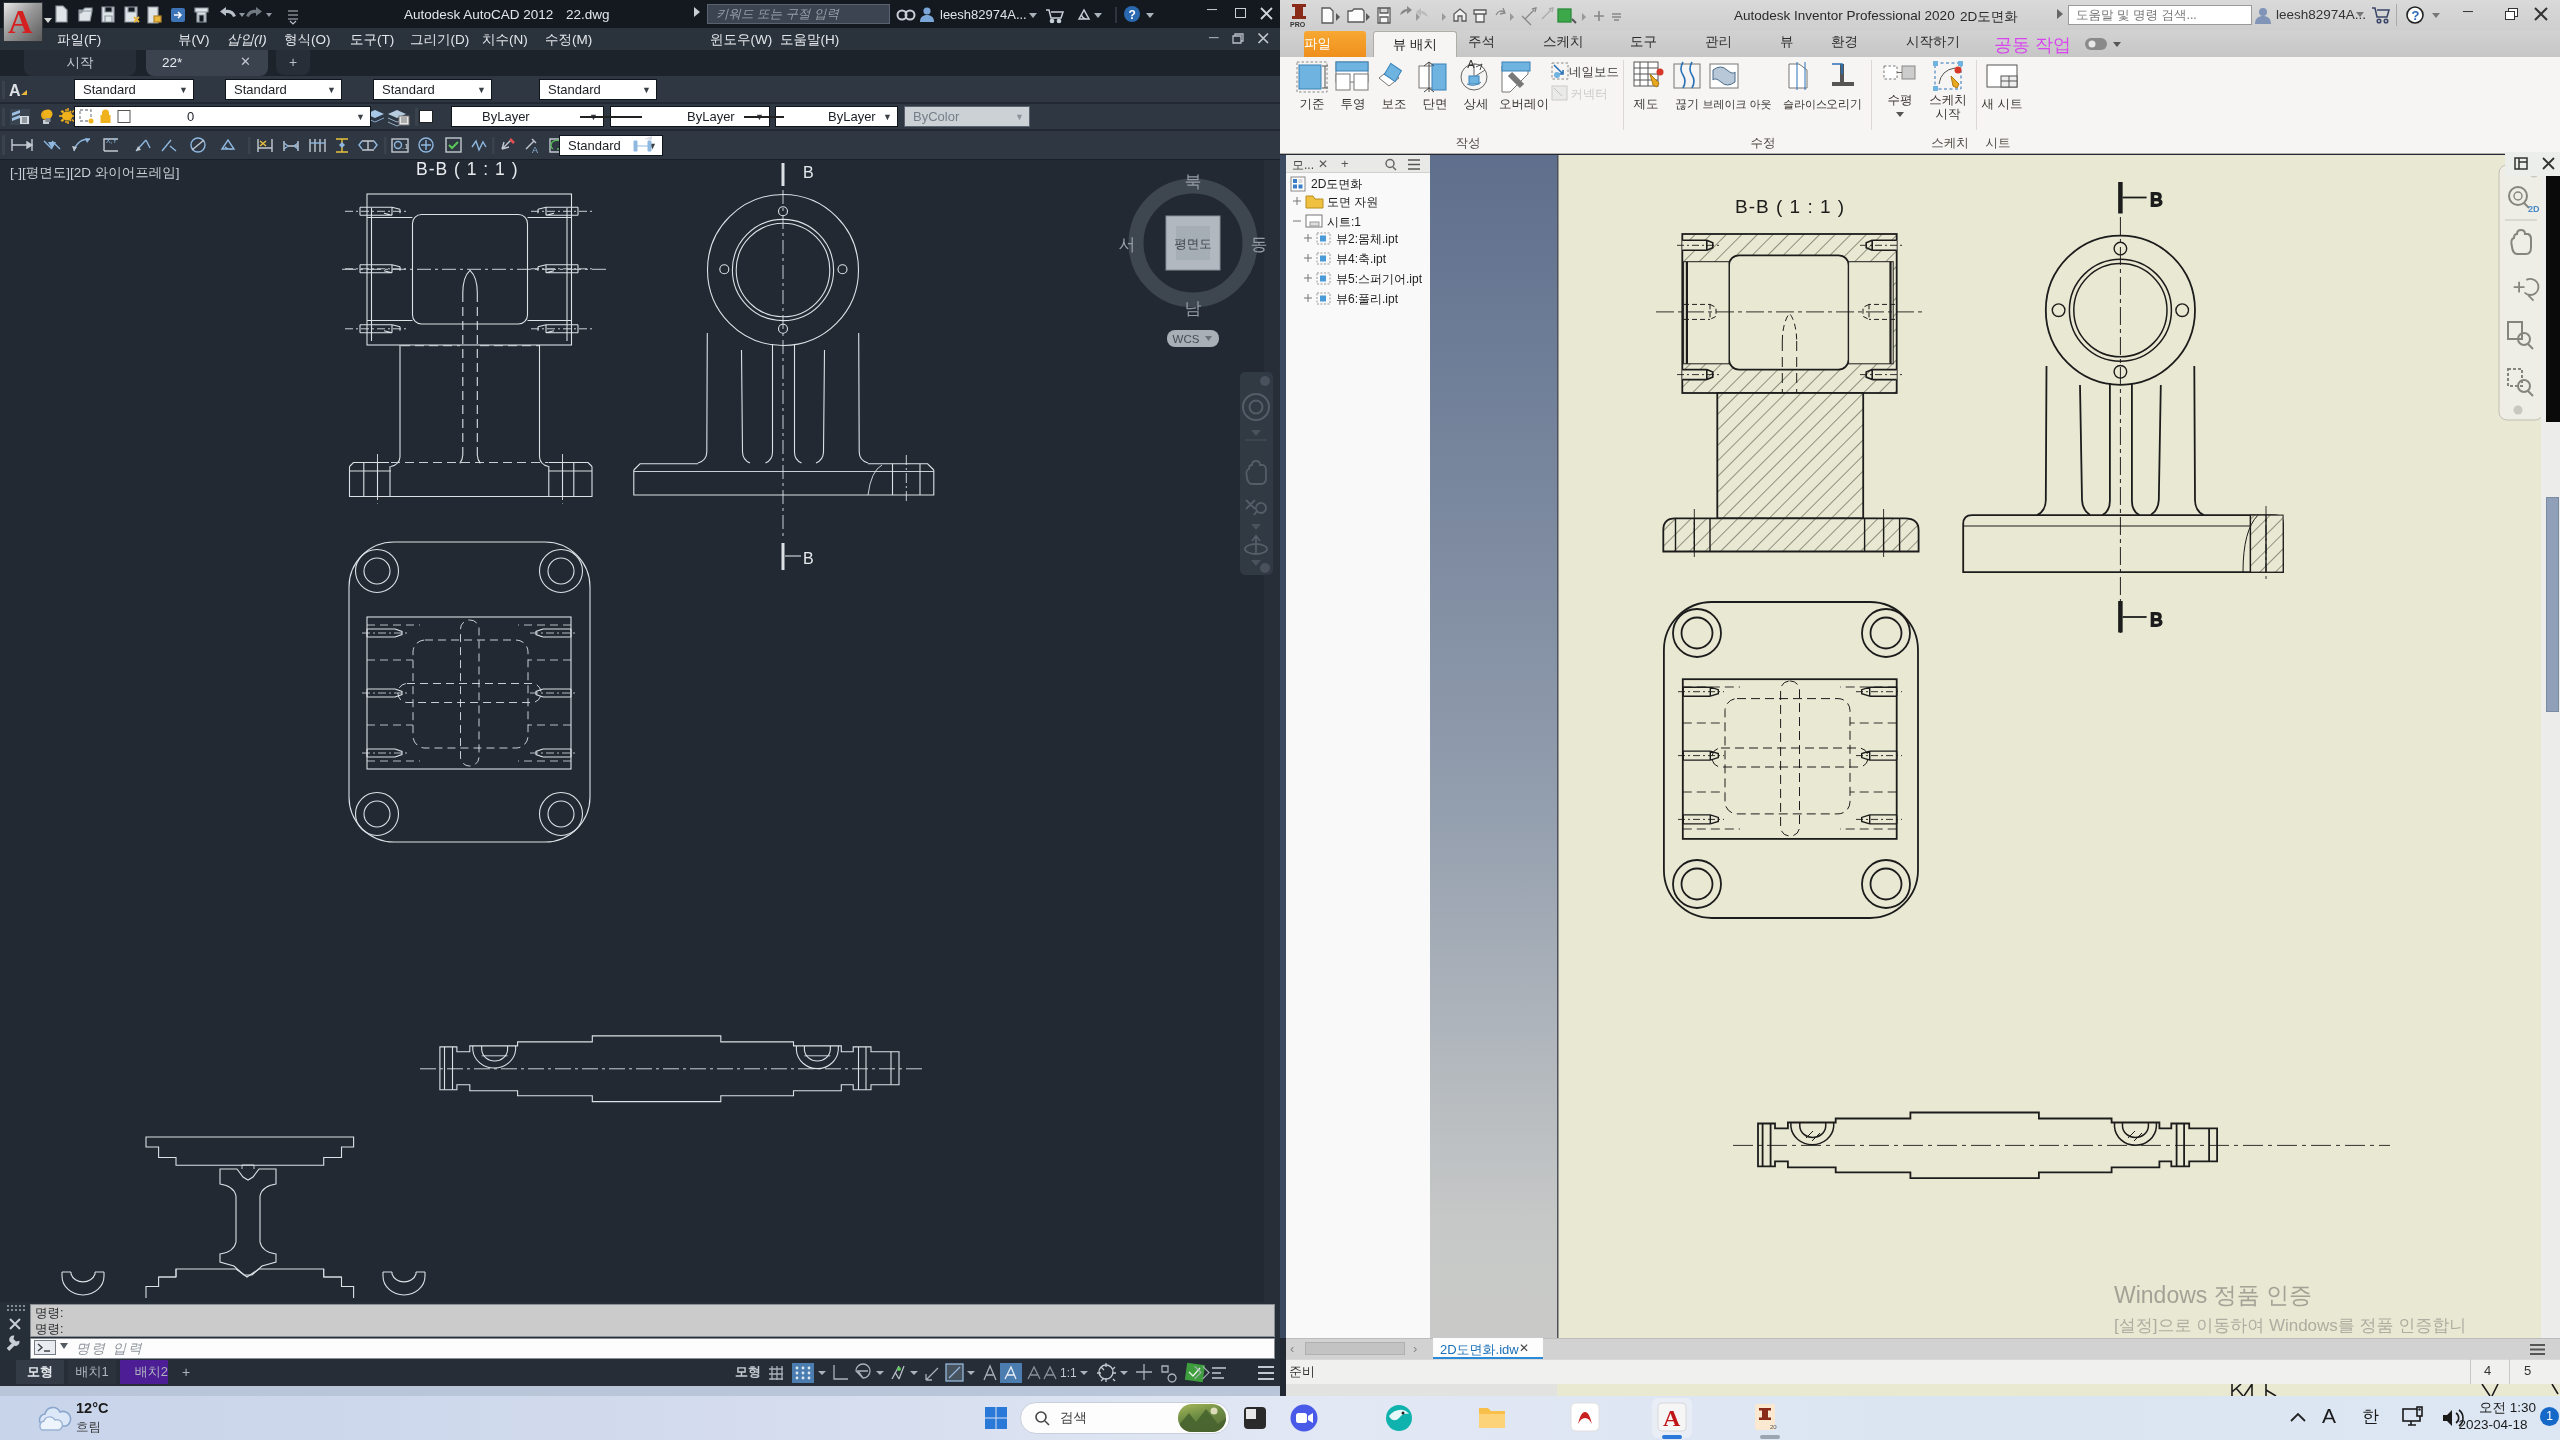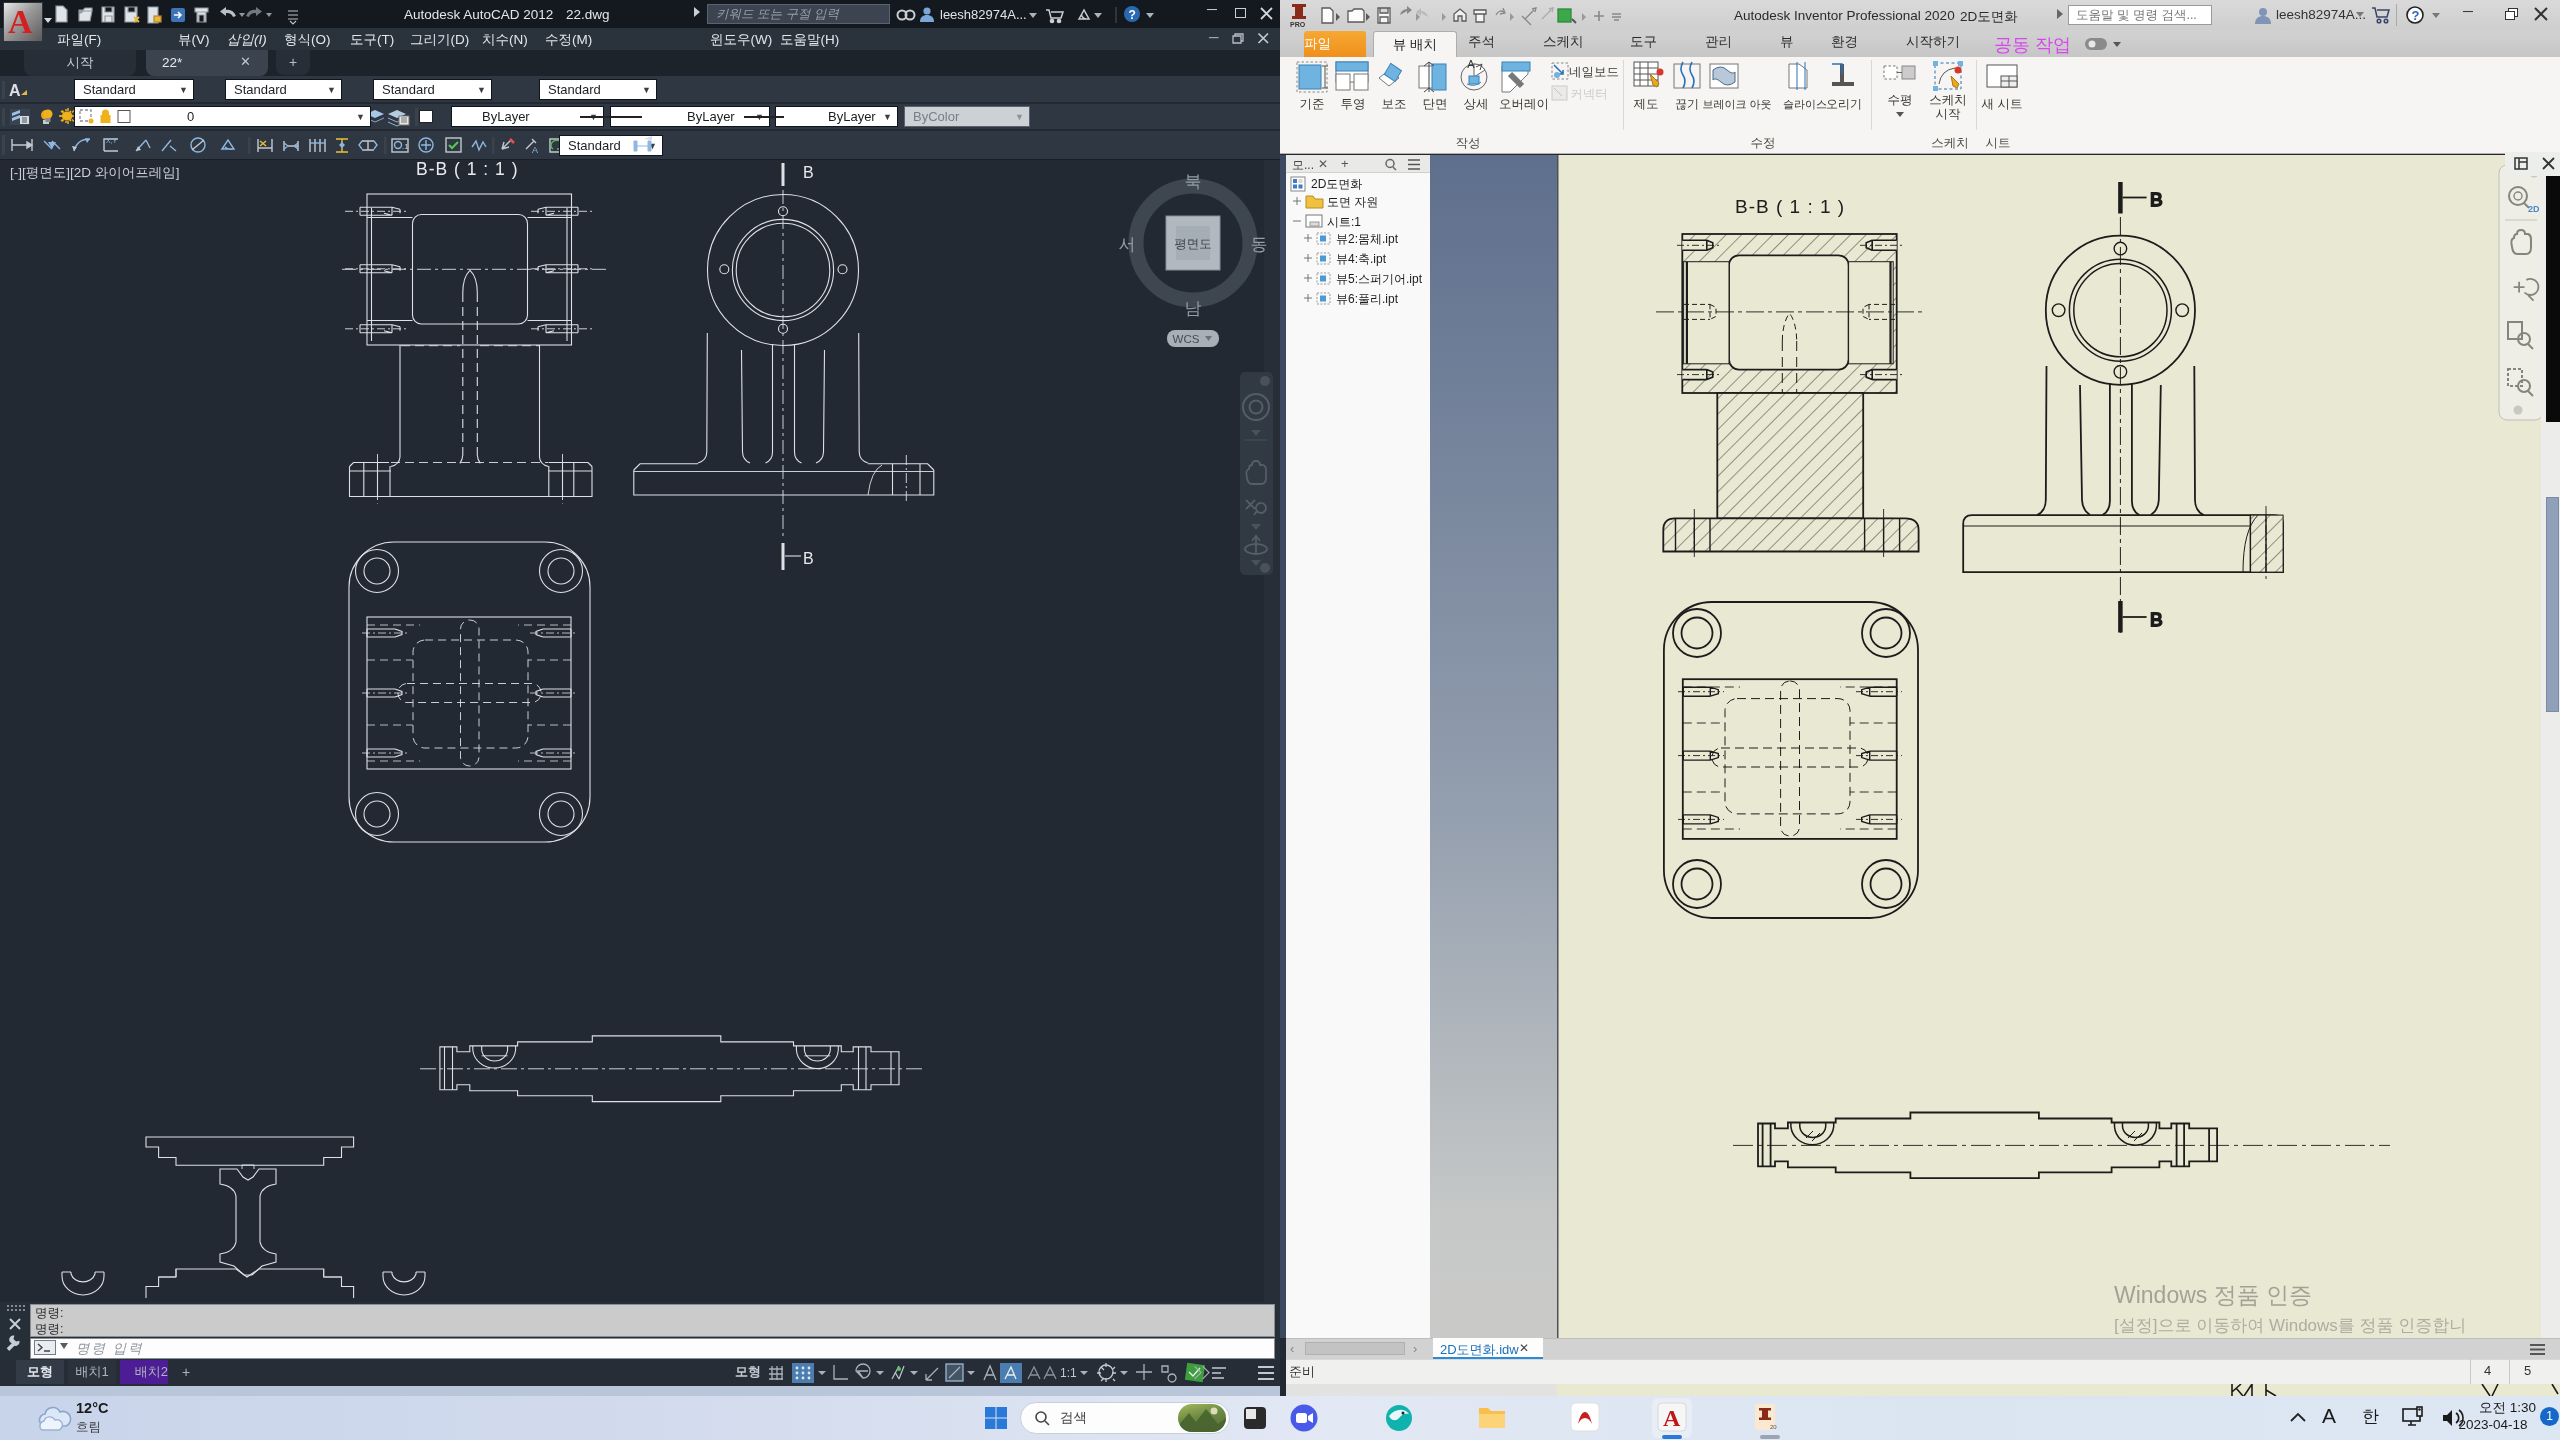--- a/index.html
+++ b/index.html
@@ -496,21 +496,21 @@
  <rect x="238" y="4" width="13" height="13" fill="#3da84a" stroke="#2a8a38"></rect>
       <path d="M252,14 l4,4" stroke="#555" stroke-width="2"></path>
  <path d="M262,8 l4,4 -4,4 z" fill="#999" stroke="none"></path>
  <path d="M274,11 h10 m-5,-5 v10" stroke="#888" stroke-width="1.6"></path>
  <path d="M292,9 h9 m-9,3 h9 m-7,3 h5" stroke="#888"></path>
 </g>
 </svg>
 <div class="abs" style="left:1734px;top:8px;color:#2b2b2b;font-size:13.5px;">Autodesk Inventor Professional 2020</div>
 <div class="abs" style="left:1960px;top:8px;color:#2b2b2b;font-size:13.5px;">2D도면화</div>
 <div class="abs" style="left:2057px;top:9px;width:0;height:0;border-top:5px solid transparent;border-bottom:5px solid transparent;border-left:6px solid #666;"></div>
-<div class="abs" style="left:2068px;top:5px;width:144px;height:20px;background:#fff;border:1px solid #9a9a9a;color:#777;font-size:12.5px;line-height:18px;padding-left:7px;">도움말 및 명령 검색...</div>
+<div class="abs" style="left:2068px;top:5px;width:184px;height:20px;background:#fff;border:1px solid #9a9a9a;color:#777;font-size:12.5px;line-height:18px;padding-left:7px;">도움말 및 명령 검색...</div>
 <svg style="left:2253px;top:6px;" width="20" height="19" viewBox="0 0 20 19">
     <circle cx="10" cy="6" r="4" fill="#8094b8"></circle>
     <path d="M2,18 c0,-6 4,-8 8,-8 s8,2 8,8 z" fill="#8094b8"></path>
   </svg>
 <div class="abs" style="left:2276px;top:7px;color:#333;font-size:13.5px;">leesh82974A...</div>
 <div class="abs" style="left:2356px;top:12px;width:0;height:0;border-left:4px solid transparent;border-right:4px solid transparent;border-top:5px solid #777;"></div>
 <svg style="left:2371px;top:6px;" width="20" height="18" viewBox="0 0 20 18">
     <g stroke="#3a4468" fill="none" stroke-width="1.5">
       <path d="M1,2 h3 l2,9 h10 l2,-7 h-12"></path>
       <circle cx="8" cy="15" r="1.8"></circle>

